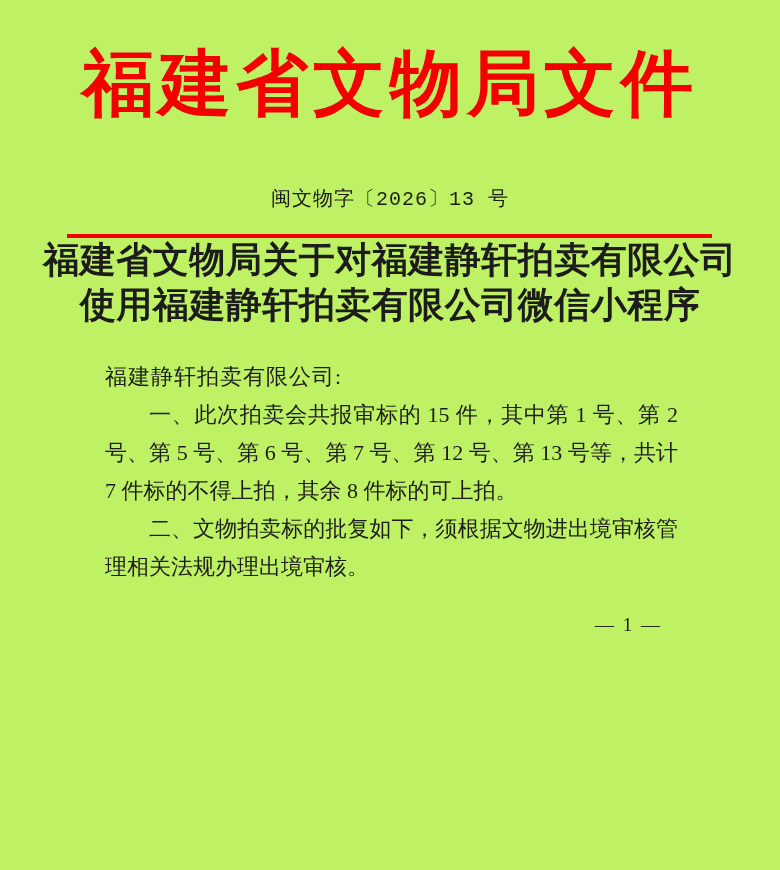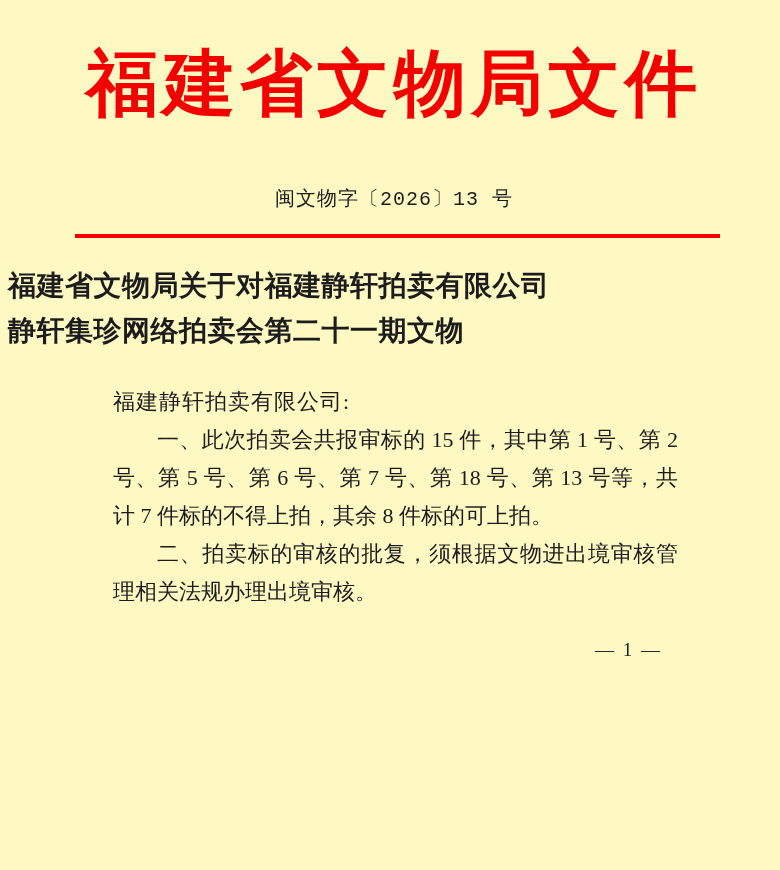--- a/index.html
+++ b/index.html
@@ -6,23 +6,22 @@
   html, body { margin: 0; padding: 0; }
   body {
     width: 780px; height: 870px;
     background: #ffffff;
     font-family: "Liberation Serif", "DejaVu Serif", serif;
     color: #1c1c1c;
   }
   .page {
     position: relative;
     width: 780px; height: 870px;
-    background: #fef9c3;
+    background: #bef264;
     overflow: hidden;
-    padding-left: 8px;
   }
   .letterhead {
     padding-top: 34px;
     text-align: center;
     color: var(--accent, #f30000);
     font-size: 72px;
     font-weight: bold;
     letter-spacing: 5px;
     line-height: 100px;
     white-space: nowrap;
@@ -35,24 +34,23 @@
     letter-spacing: 1px;
     font-family: Liberation Mono, monospace;
   }
   .red-rule {
     margin: 22px 68px 0 67px;
     width: 645px;
     height: 4px;
     background: var(--accent, #f30000);
   }
   .title-block {
-    margin-top: 25px;
-    text-align: left;
+    text-align: center;
     font-weight: bold;
-    font-size: 28px;
+    font-size: 36px;
     line-height: 45px;
     letter-spacing: 0.5px;
   }
   .body-text {
     margin: 30px 102px 17px 105px;
     font-size: 22px;
     line-height: 38px;
   }
   .salutation {
     text-align: left;
@@ -79,24 +77,24 @@
 <div class="page">
 
   <div class="letterhead">福建省文物局文件</div>
 
   <div class="doc-number">闽文物字〔2026〕13 号</div>
 
   <div class="red-rule"></div>
 
   <div class="title-block">
     <div>福建省文物局关于对福建静轩拍卖有限公司</div>
-    <div>静轩集珍网络拍卖会第二十一期文物</div>
+    <div>使用福建静轩拍卖有限公司微信小程序</div>
   </div>
 
   <div class="body-text">
     <div class="salutation">福建静轩拍卖有限公司:</div>
-    <p class="para">一、此次拍卖会共报审标的 15 件，其中第 1 号、第 2 号、第 5 号、第 6 号、第 7 号、第 18 号、第 13 号等，共计 7 件标的不得上拍，其余 8 件标的可上拍。</p>
-    <p class="para">二、拍卖标的审核的批复，须根据文物进出境审核管理相关法规办理出境审核。</p>
+    <p class="para">一、此次拍卖会共报审标的 15 件，其中第 1 号、第 2 号、第 5 号、第 6 号、第 7 号、第 12 号、第 13 号等，共计 7 件标的不得上拍，其余 8 件标的可上拍。</p>
+    <p class="para">二、文物拍卖标的批复如下，须根据文物进出境审核管理相关法规办理出境审核。</p>
   </div>
 
   <div class="page-number">— 1 —</div>
 
 </div>
 
 </body></html>

